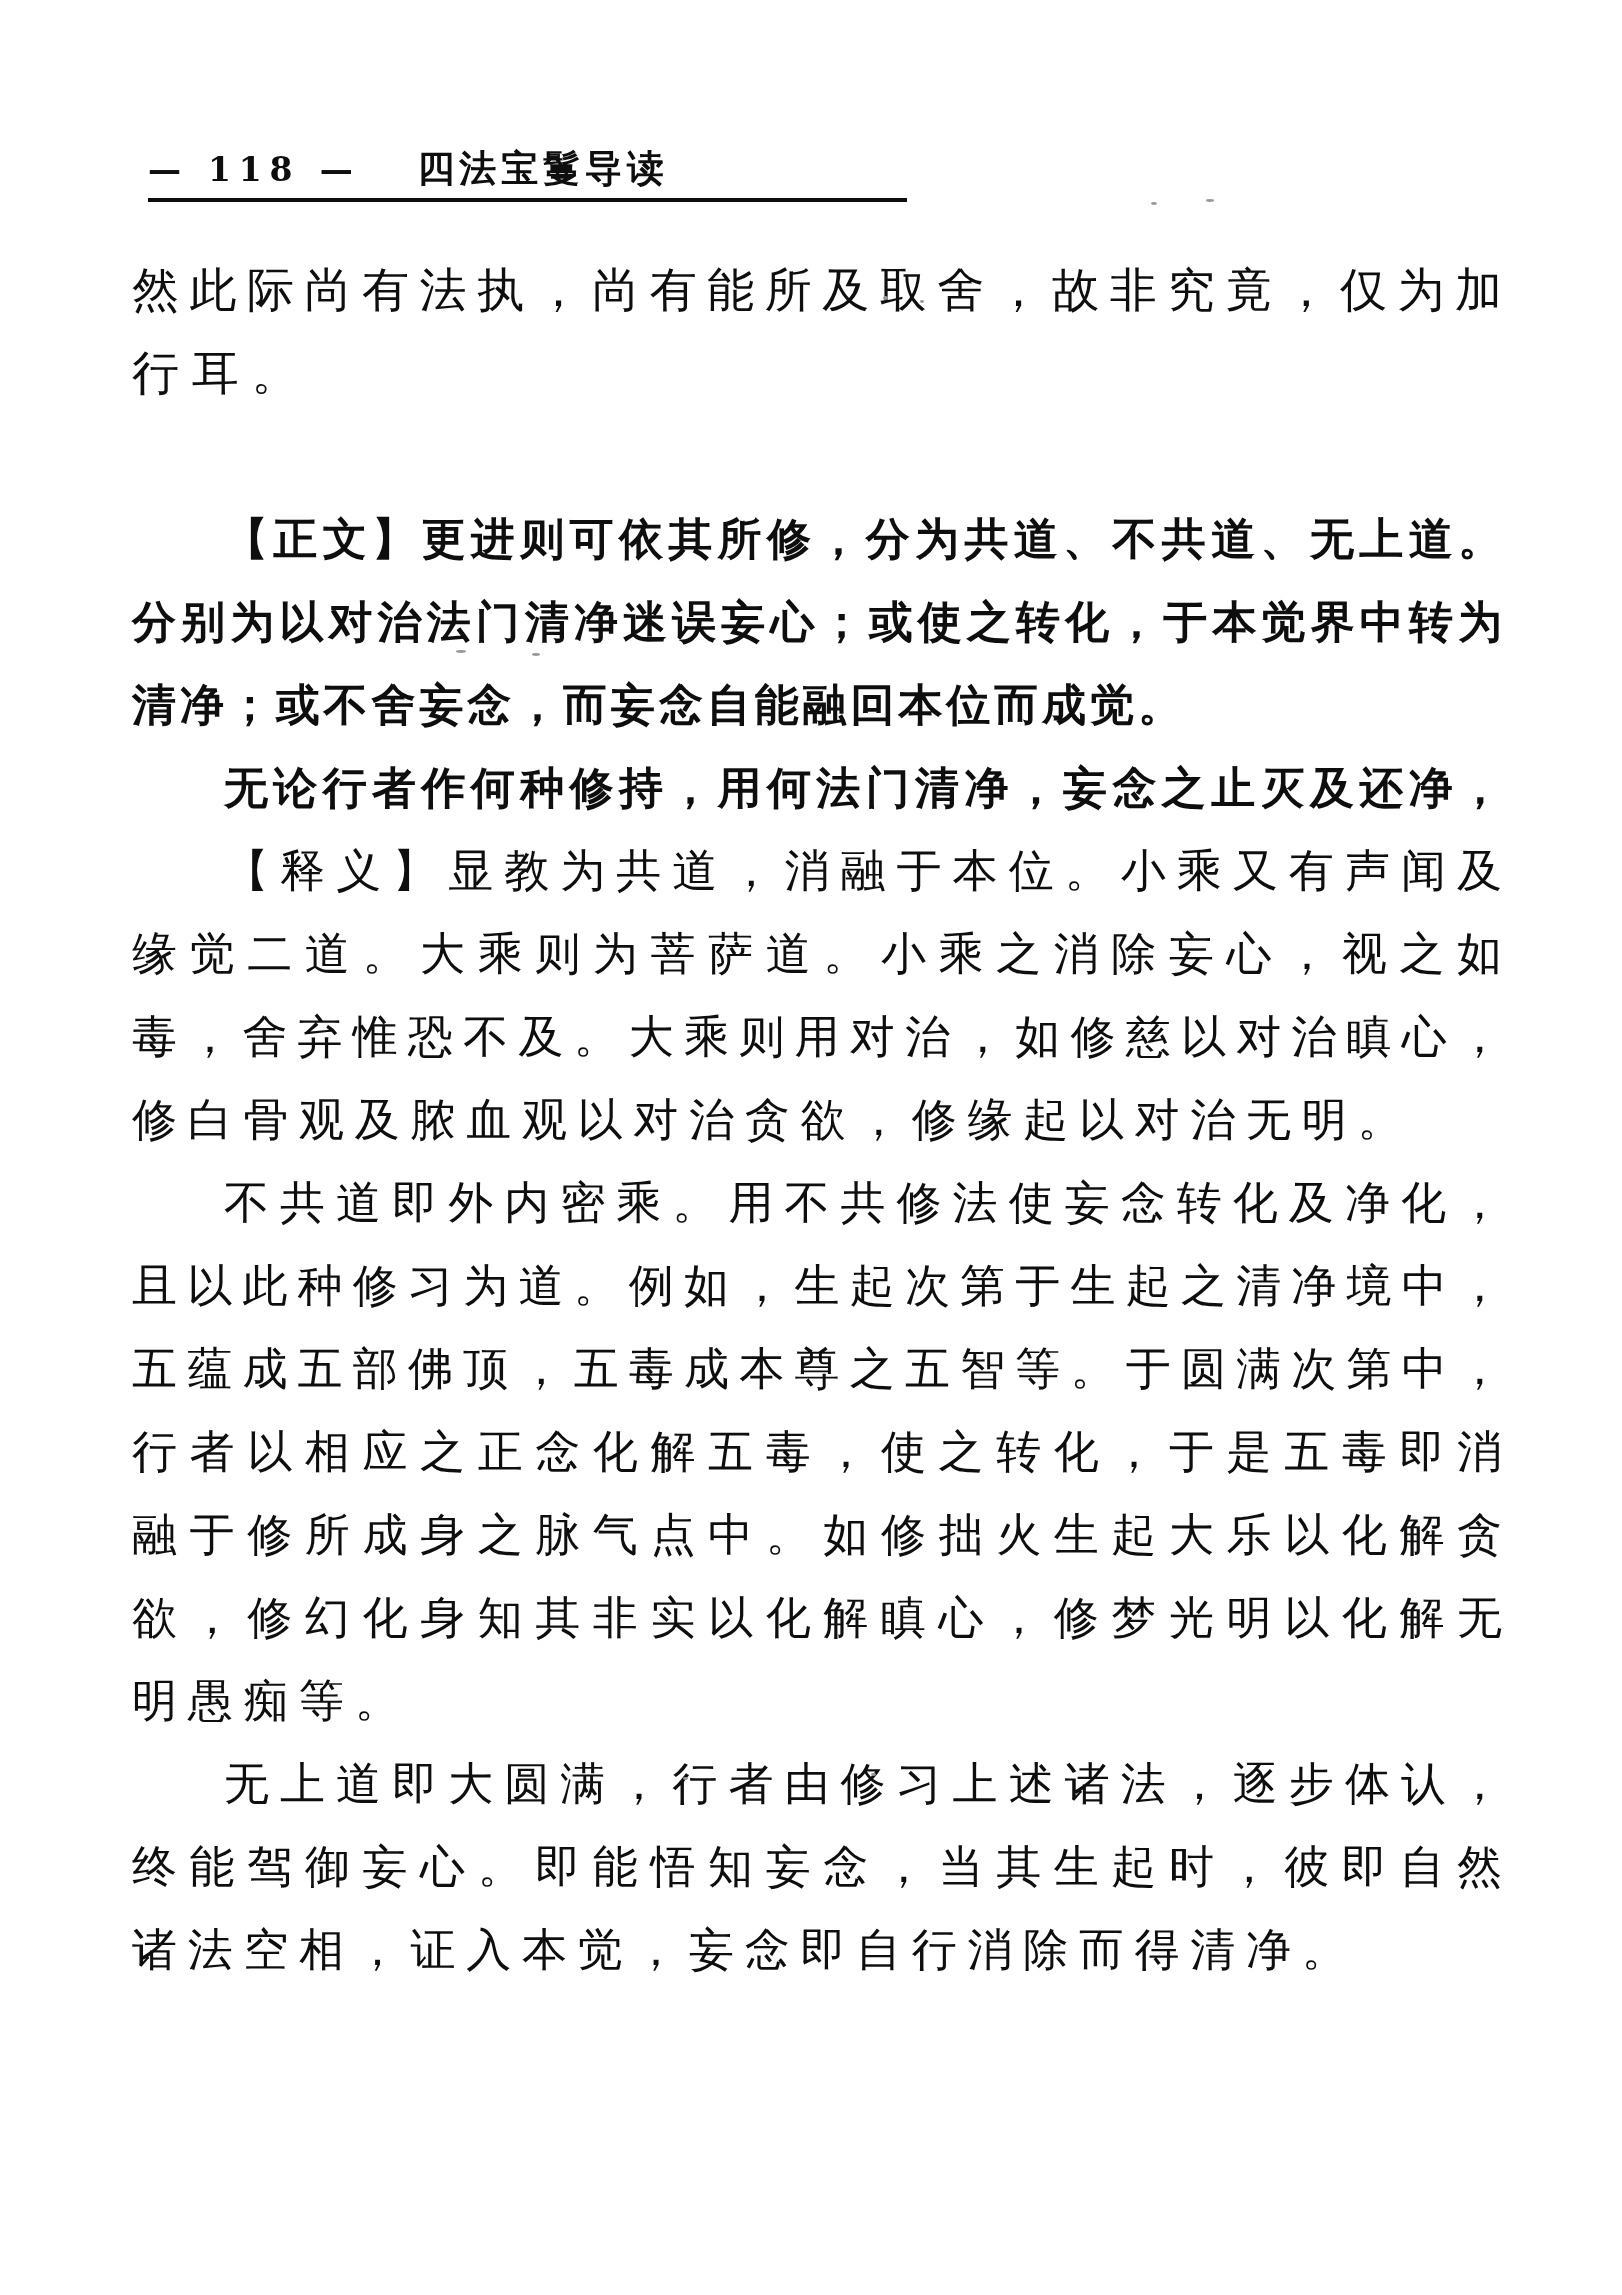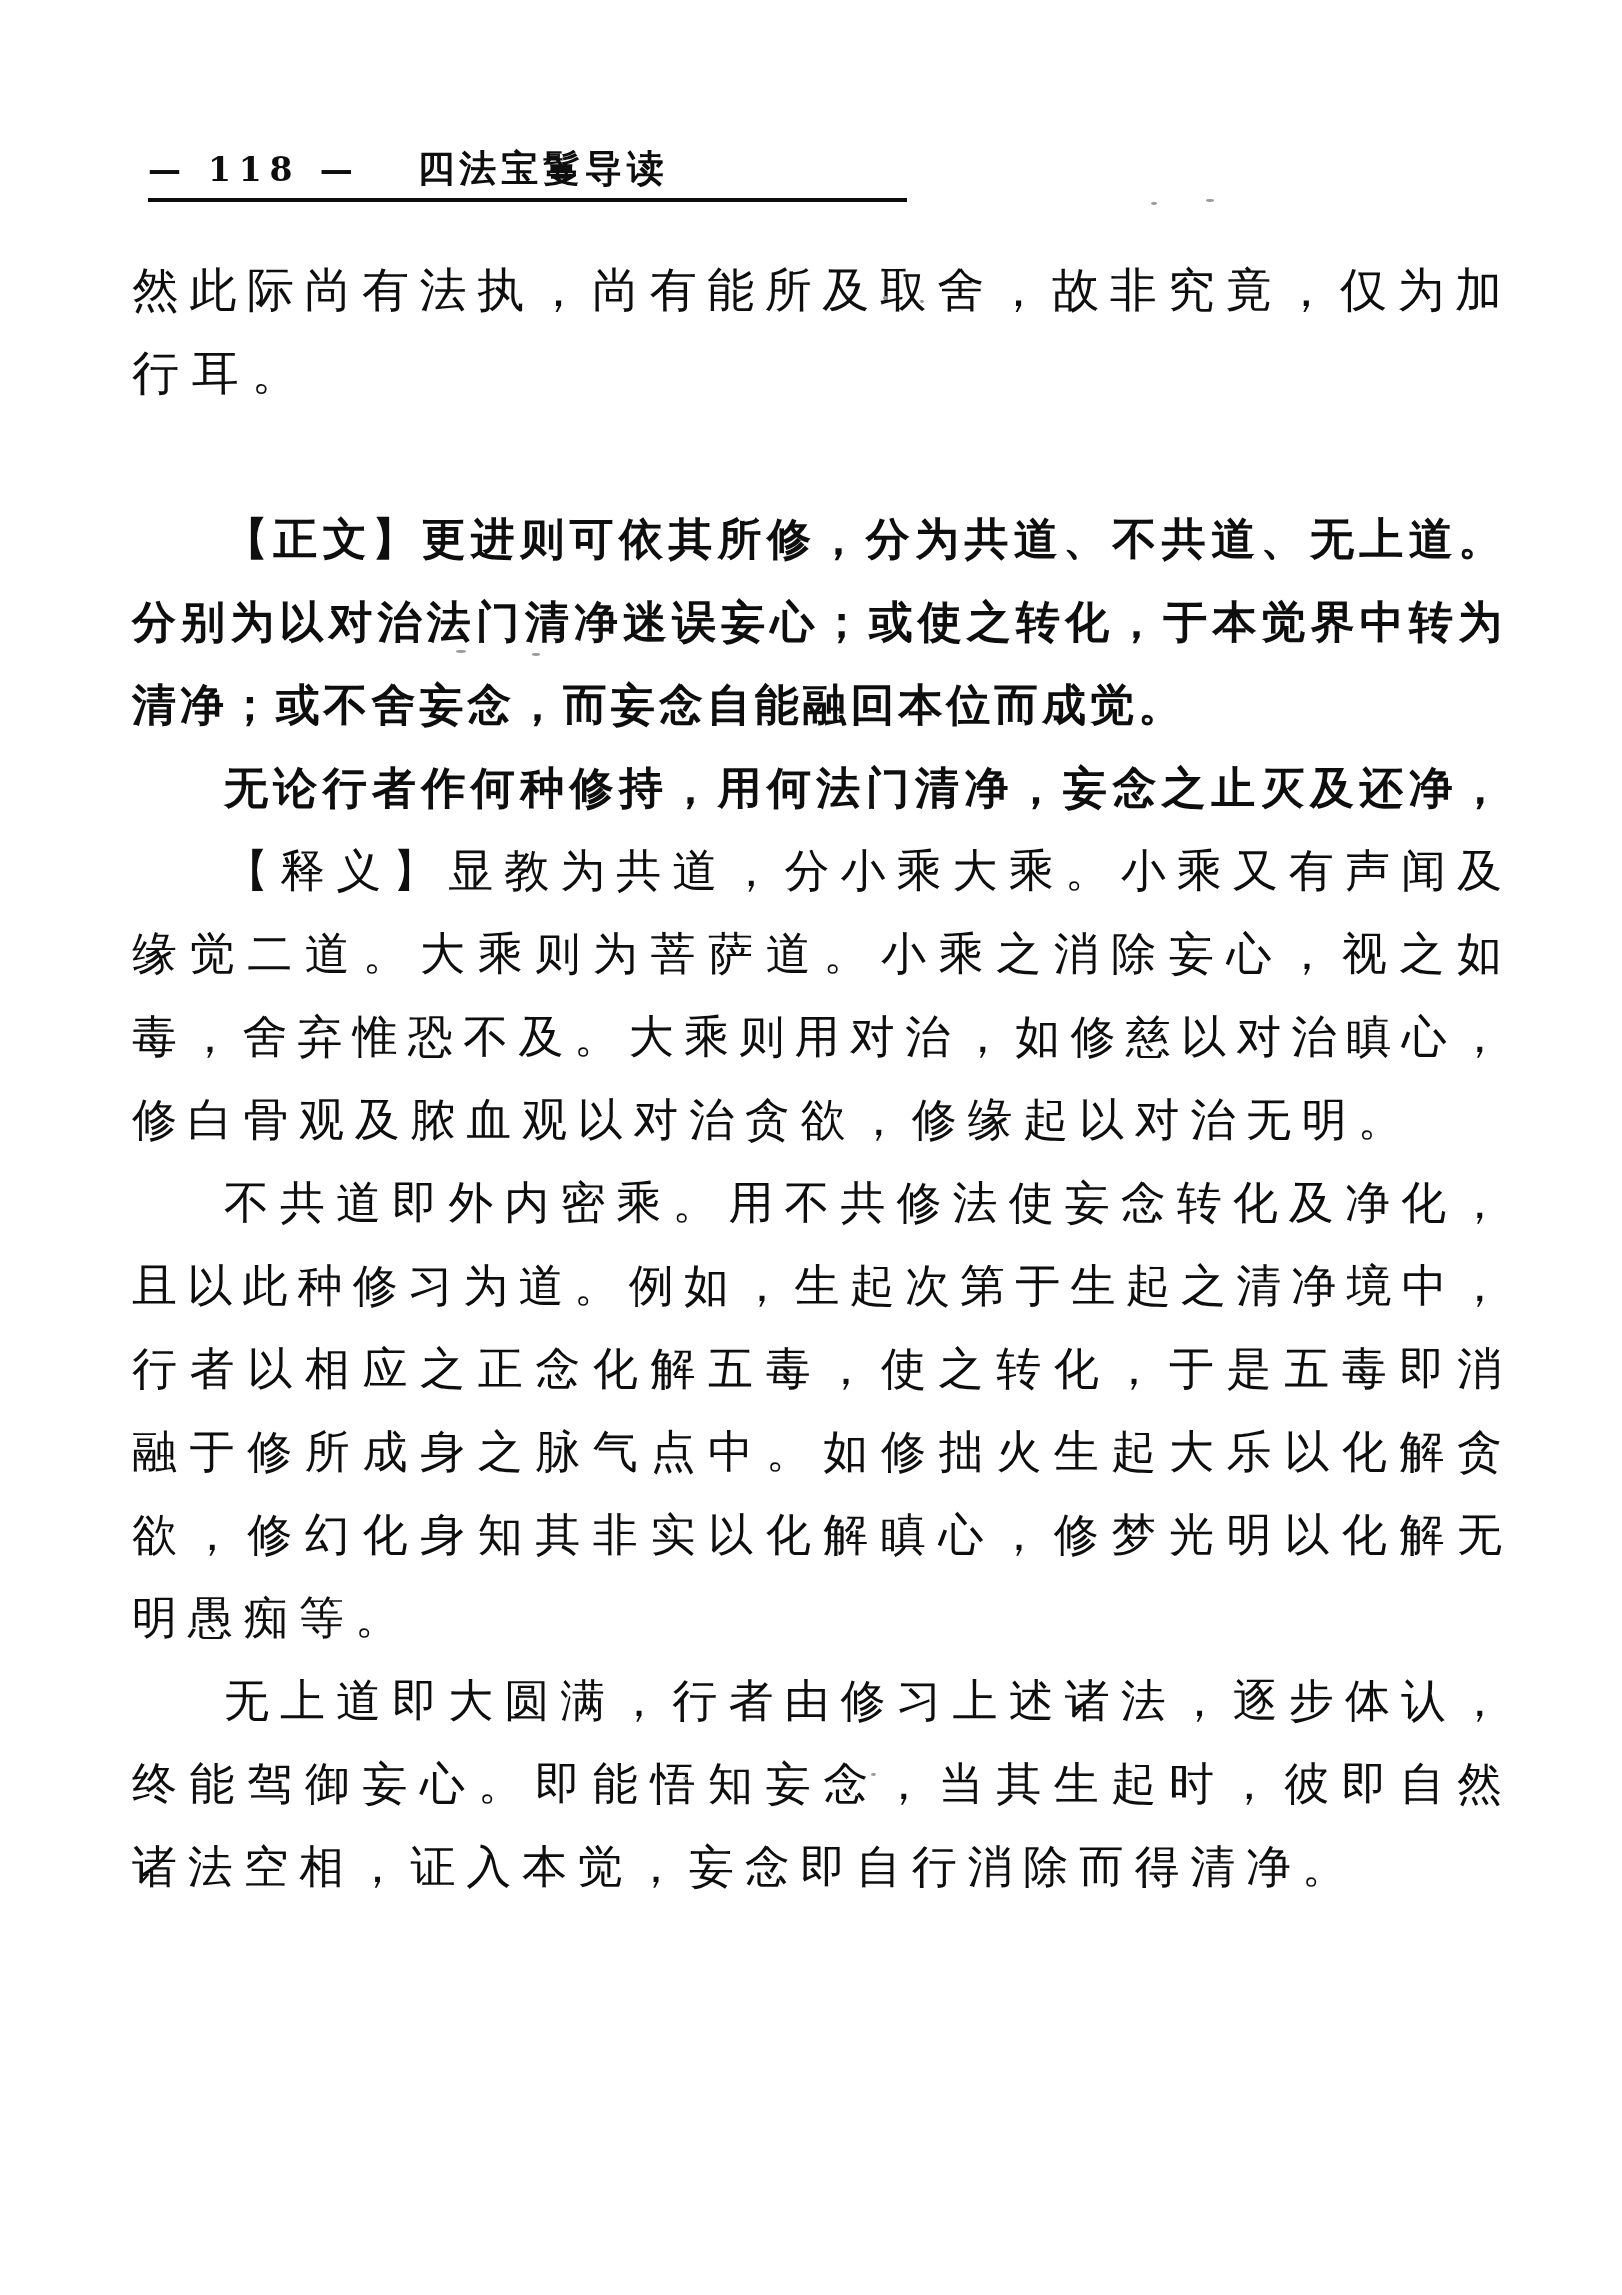--- a/index.html
+++ b/index.html
@@ -95,26 +95,27 @@
   </div>
 
   <div class="content">
       <div class="line song fill">然此际尚有法执，尚有能所及取舍，故非究竟，仅为加</div>
       <div class="line song">行耳。</div>
       <div class="line blank"></div>
       <div class="line hei fill ind">【正文】更进则可依其所修，分为共道、不共道、无上道。</div>
       <div class="line hei fill">分别为以对治法门清净迷误妄心；或使之转化，于本觉界中转为</div>
       <div class="line hei">清净；或不舍妄念，而妄念自能融回本位而成觉。</div>
       <div class="line hei fill ind">无论行者作何种修持，用何法门清净，妄念之止灭及还净，</div>
-      <div class="line kai fill ind">【释义】显教为共道，分小乘大乘。小乘又有声闻及</div>
+      <div class="line kai fill ind">【释义】显教为共道，消融于本位。小乘又有声闻及</div>
       <div class="line kai fill">缘觉二道。大乘则为菩萨道。小乘之消除妄心，视之如</div>
       <div class="line kai fill">毒，舍弃惟恐不及。大乘则用对治，如修慈以对治瞋心，</div>
       <div class="line kai">修白骨观及脓血观以对治贪欲，修缘起以对治无明。</div>
       <div class="line kai fill ind">不共道即外内密乘。用不共修法使妄念转化及净化，</div>
       <div class="line kai fill">且以此种修习为道。例如，生起次第于生起之清净境中，</div>
+      <div class="line kai fill">五蕴成五部佛顶，五毒成本尊之五智等。于圆满次第中，</div>
       <div class="line kai fill">行者以相应之正念化解五毒，使之转化，于是五毒即消</div>
       <div class="line kai fill">融于修所成身之脉气点中。如修拙火生起大乐以化解贪</div>
       <div class="line kai fill">欲，修幻化身知其非实以化解瞋心，修梦光明以化解无</div>
       <div class="line kai">明愚痴等。</div>
       <div class="line kai fill ind">无上道即大圆满，行者由修习上述诸法，逐步体认，</div>
       <div class="line kai fill">终能驾御妄心。即能悟知妄念，当其生起时，彼即自然</div>
       <div class="line kai">诸法空相，证入本觉，妄念即自行消除而得清净。</div>
     </div>
 
   <div class="speck" style="left:1151px; top:202px; width:5.9px;  height:2.9px;"></div>

